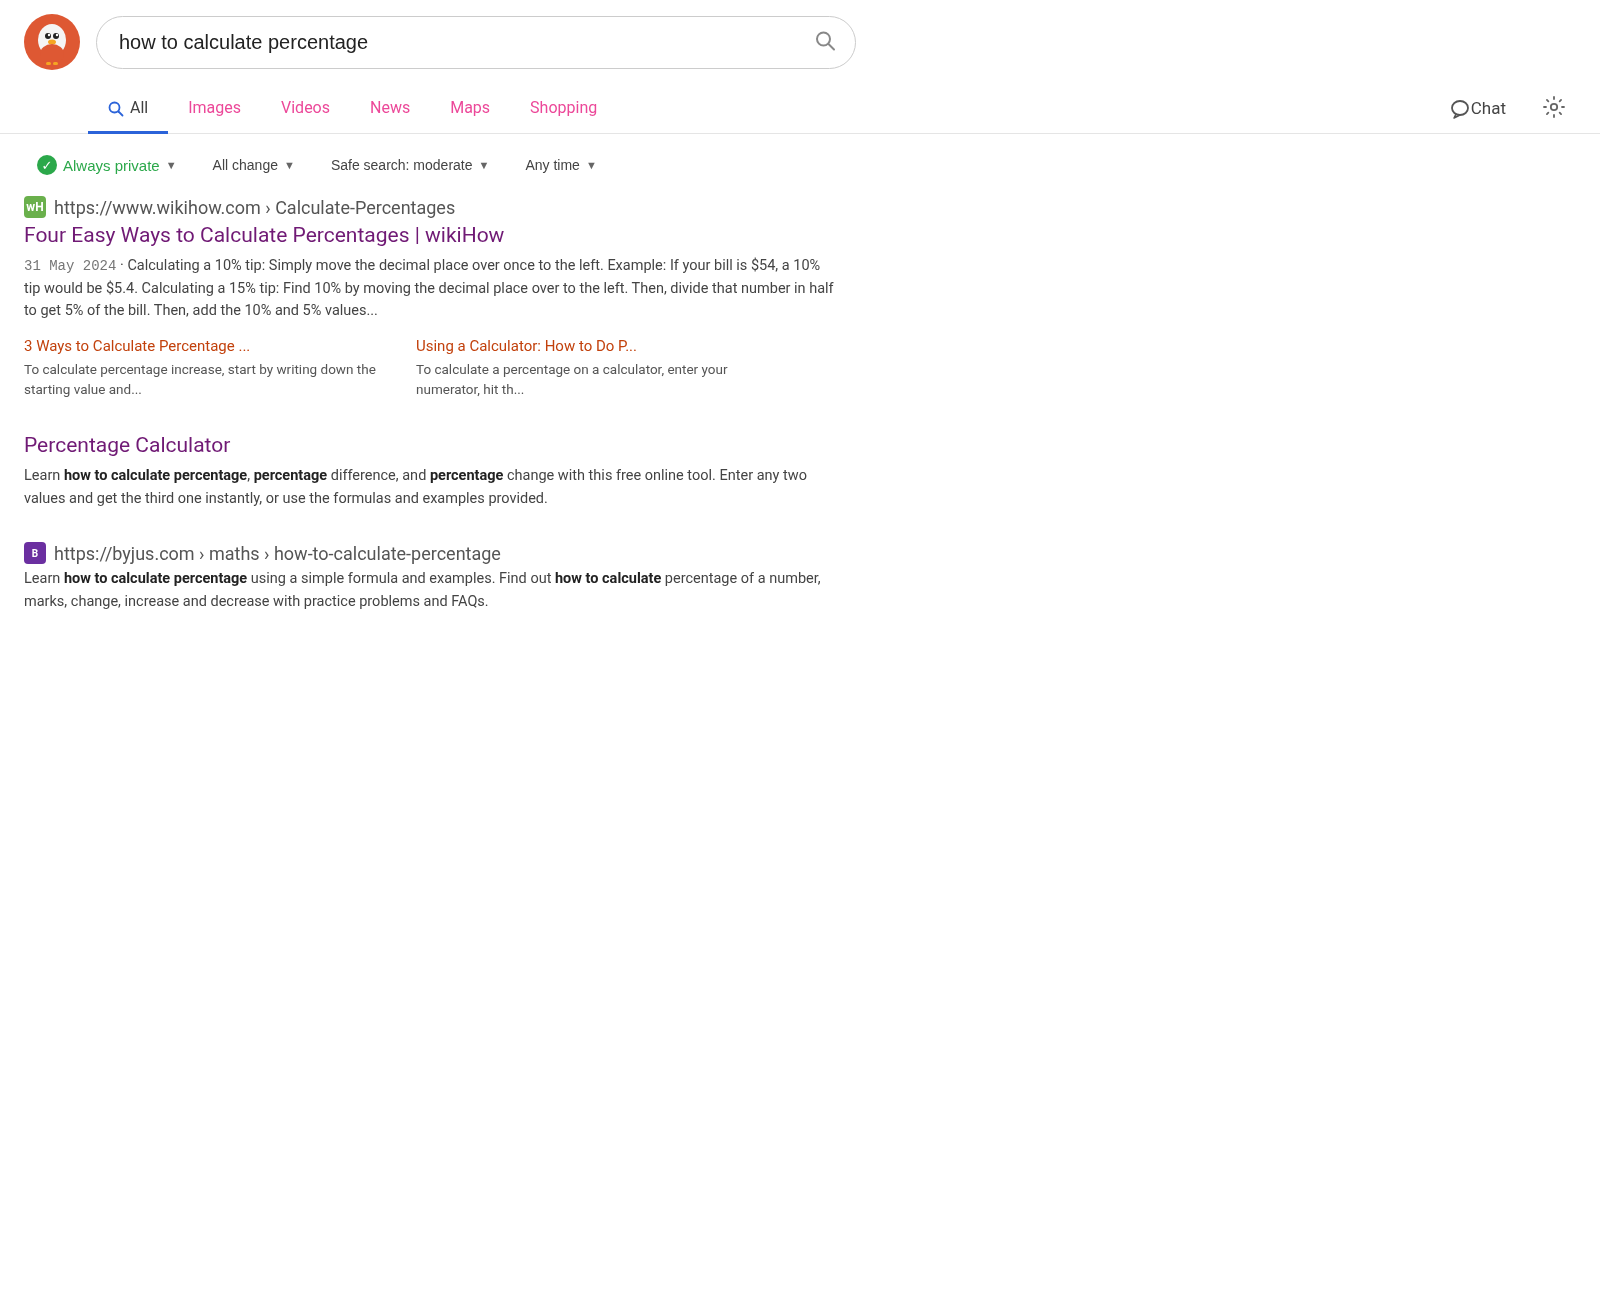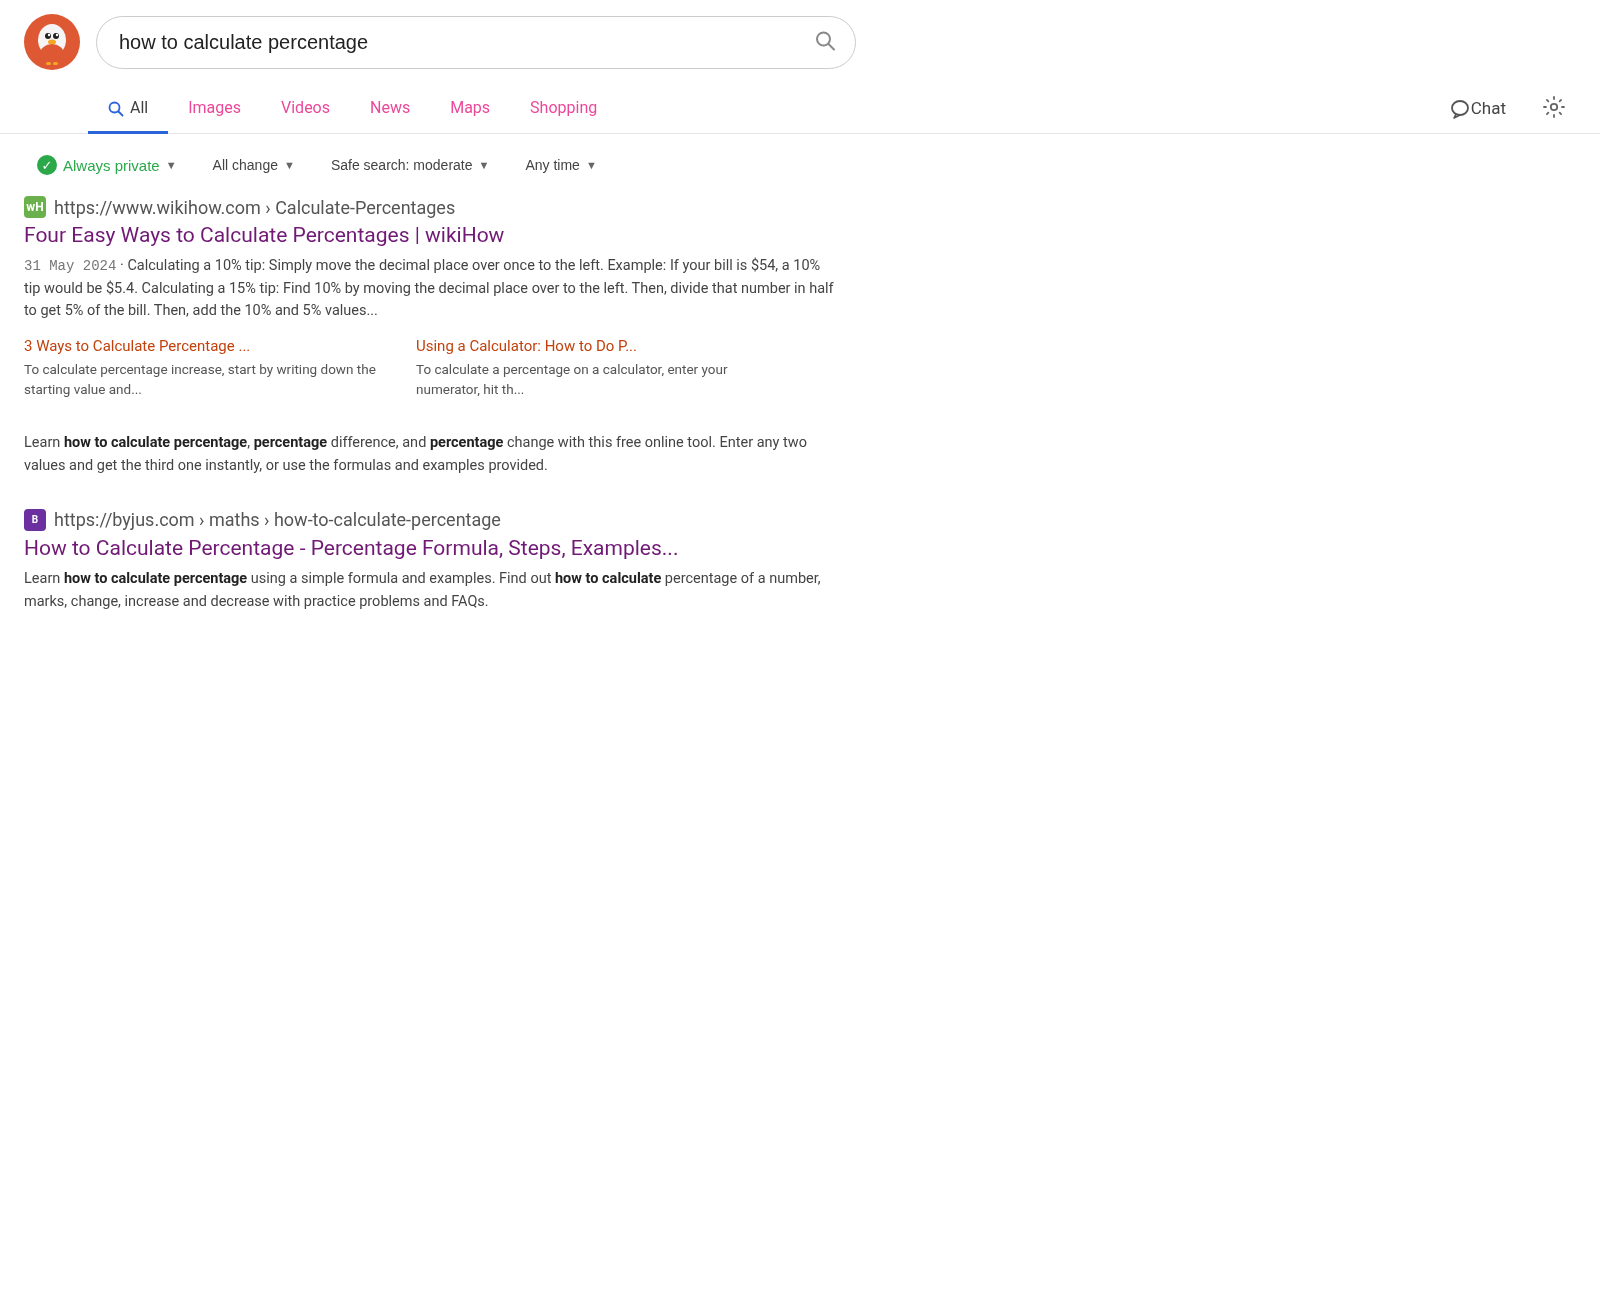--- a/index.html
+++ b/index.html
@@ -390,29 +390,29 @@
         <span class="sub-link-snippet">To calculate percentage increase, start by writing down the starting value and...</span>
       </div>
       <div class="sub-link-item">
         <a class="sub-link-title">Using a Calculator: How to Do P...</a>
         <span class="sub-link-snippet">To calculate a percentage on a calculator, enter your numerator, hit th...</span>
       </div>
     </div>
   </div>
 
   <div class="result-item">
+    <a class="result-title">Percentage Calculator</a>
     <div class="result-snippet">
       Learn <b>how to calculate percentage</b>, <b>percentage</b> difference, and <b>percentage</b> change with this free online tool. Enter any two values and get the third one instantly, or use the formulas and examples provided.
     </div>
   </div>
 
   <div class="result-item">
     <div class="result-url-row">
       <div class="favicon favicon-byjus">B</div>
       <span class="result-url">https://byjus.com › maths › how-to-calculate-percentage</span>
     </div>
-    <a class="result-title">How to Calculate Percentage - Percentage Formula, Steps, Examples...</a>
     <div class="result-snippet">
       Learn <b>how to calculate percentage</b> using a simple formula and examples. Find out <b>how to calculate</b> percentage of a number, marks, change, increase and decrease with practice problems and FAQs.
     </div>
   </div>
 
 </div>
 
 </body></html>

